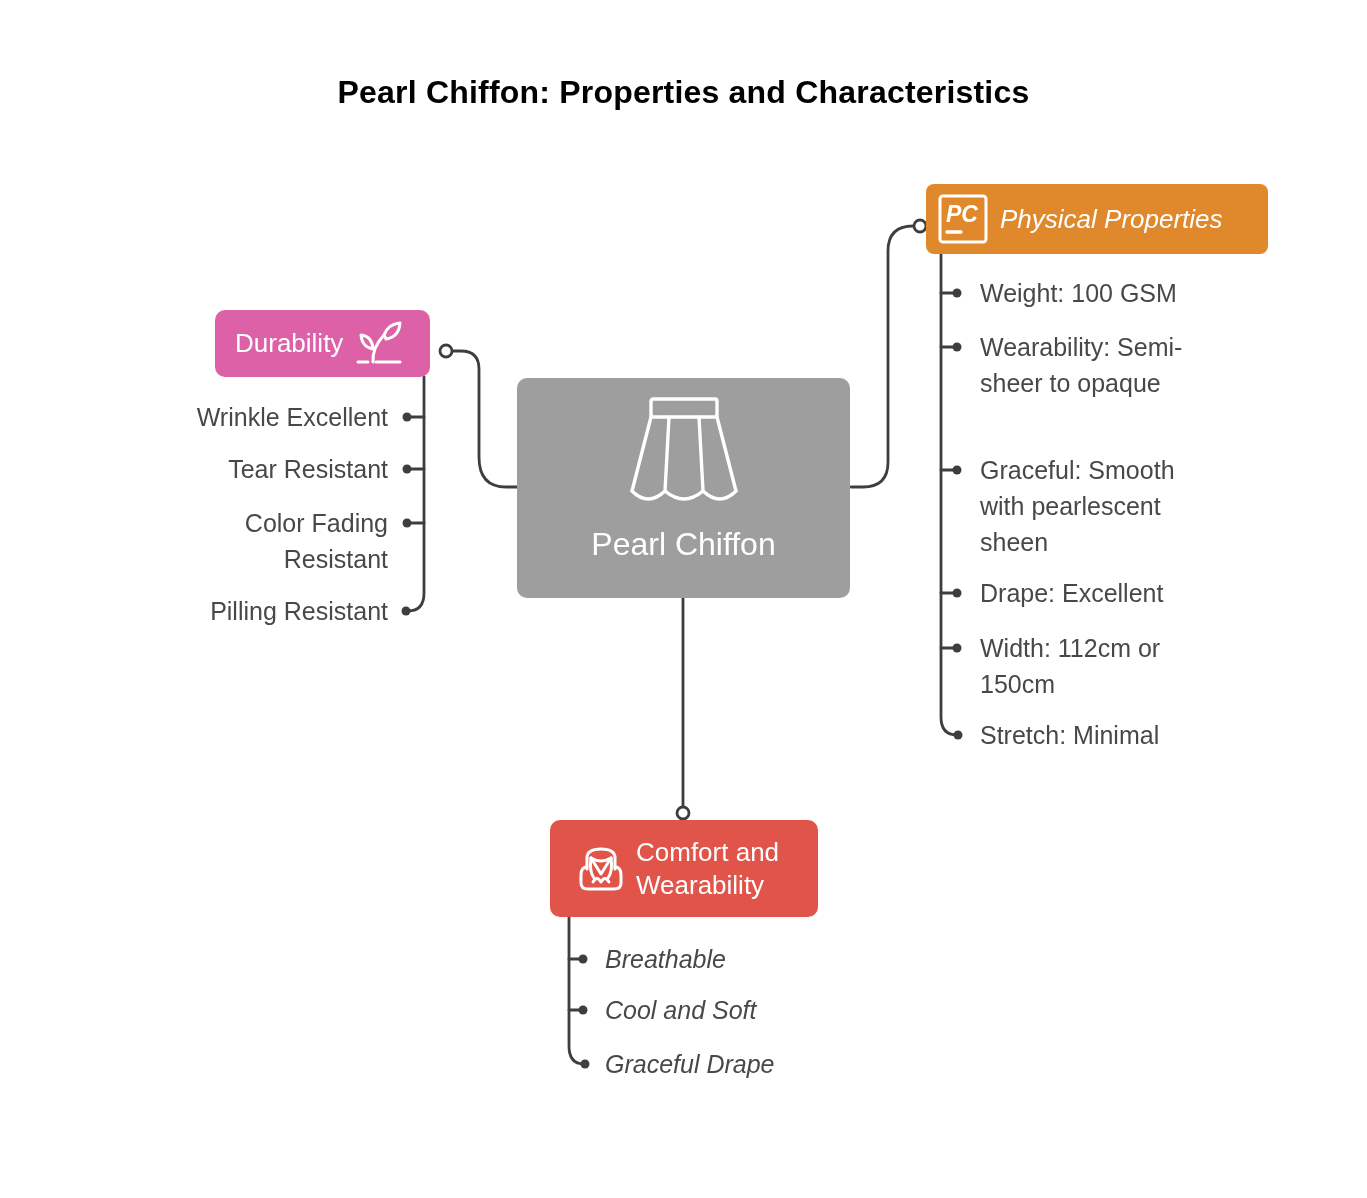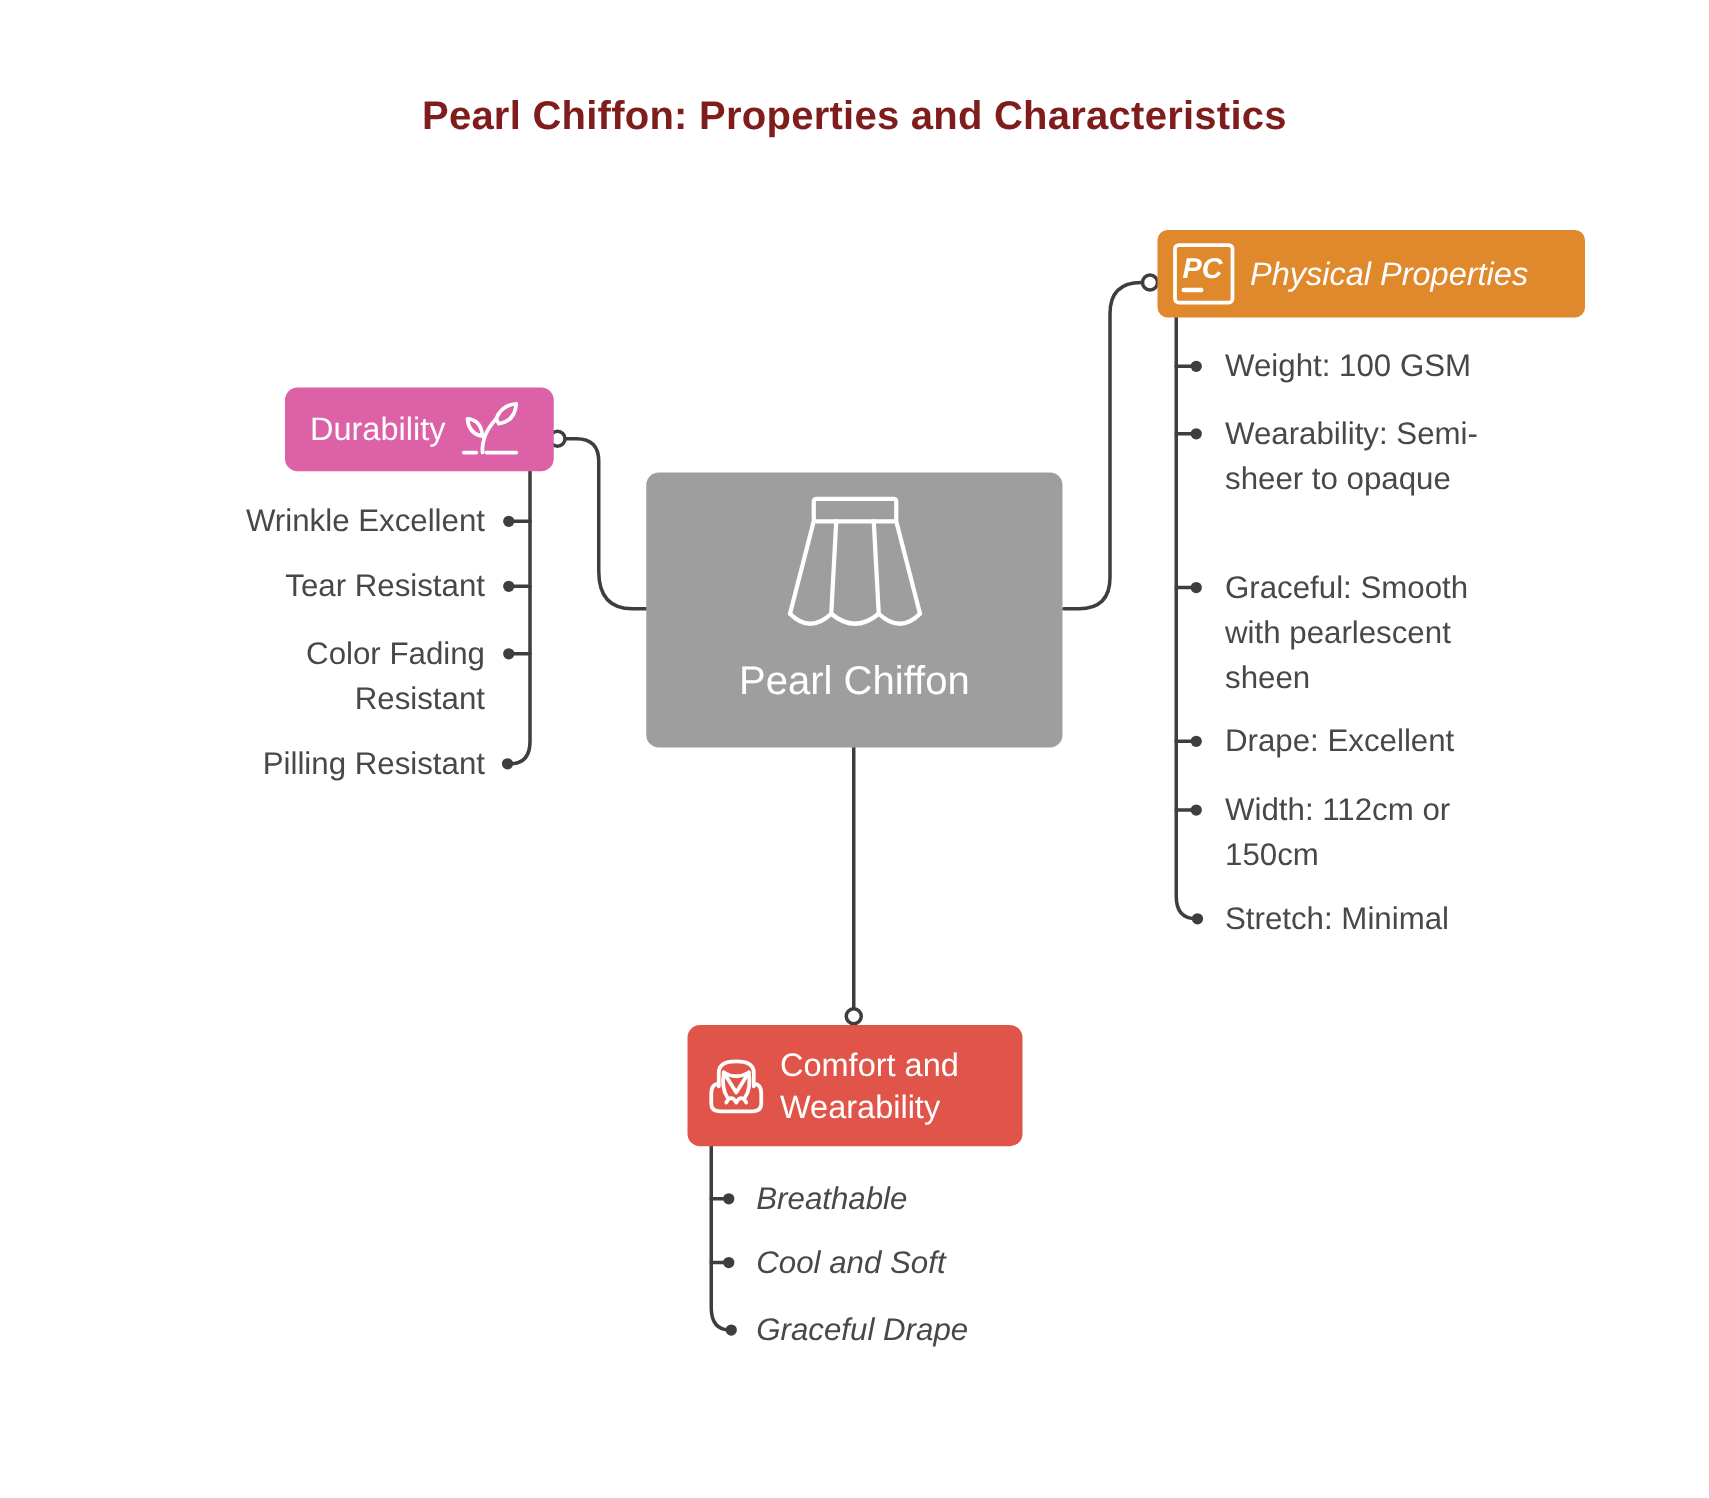--- a/index.html
+++ b/index.html
@@ -2,36 +2,36 @@
 <html style="--durability: #dd61a6; --physical: #e0892c; --comfort: #e1544a; --center: #9e9e9e; --line: #3e3e3e; --text: #484848;"><head>
 <meta charset="utf-8">
 <style>
   html,body{margin:0;padding:0;background:#fff;}
   .canvas{
     position:relative;width:1367px;height:1198px;background:#ffffff;overflow:hidden;
     font-family:"Liberation Sans",sans-serif;
   }
   .title{
     position:absolute;left:0;top:74px;width:100%;text-align:center;
-    font-size:32px;font-weight:bold;color:#7f1d1d;letter-spacing:.2px;margin:0;
+    font-size:32px;font-weight:bold;color:#000000;letter-spacing:.2px;margin:0;
   }
   svg.wires{position:absolute;left:0;top:0;}
   .wire{stroke:var(--line);stroke-width:2.8;fill:none;stroke-linecap:round;}
   .dot{fill:var(--line);}
   .port{fill:#ffffff;stroke:var(--line);stroke-width:2.8;}
 
   .node{position:absolute;display:flex;align-items:center;color:#fff;box-sizing:border-box;}
   .node .lbl{font-size:26px;font-weight:500;line-height:33px;}
 
-  .node-durability{left:228px;top:310px;width:215px;height:67px;background:var(--durability);
+  .node-durability{left:215px;top:310px;width:215px;height:67px;background:var(--durability);
     border-radius:10px;justify-content:flex-start;padding:0 12px 0 20px;gap:12px;}
   .node-physical{left:926px;top:184px;width:342px;height:70px;background:var(--physical);
     border-radius:8px;padding:0 10px 0 12px;gap:12px;font-style:italic;}
   .node-comfort{left:550px;top:820px;width:268px;height:97px;background:var(--comfort);
-    border-radius:10px;padding:0 10px 0 16px;gap:12px;}
+    border-radius:10px;padding:0 10px 0 28px;gap:12px;}
   .node-comfort .lbl{width:180px;}
   .node-center{left:517px;top:378px;width:333px;height:220px;background:var(--center);
     border-radius:10px;flex-direction:column;justify-content:flex-start;padding-top:18px;text-align:right;}
   .node-center .lbl{font-size:32px;font-weight:400;margin-top:14px;}
 
   .item{
     position:absolute;font-size:25px;line-height:36px;color:#484848;
   }
   .item.l{left:148px;width:240px;text-align:right;}
   .item.r{left:980px;width:235px;text-align:left;}

